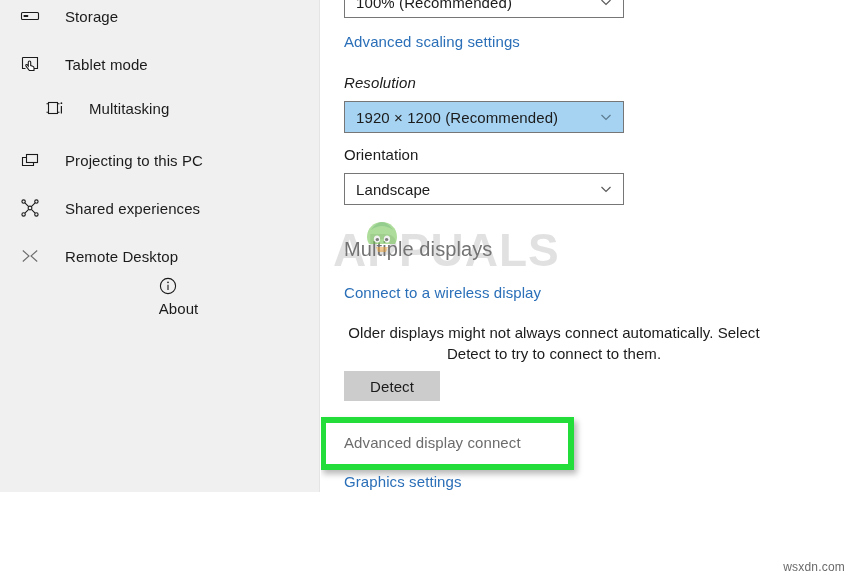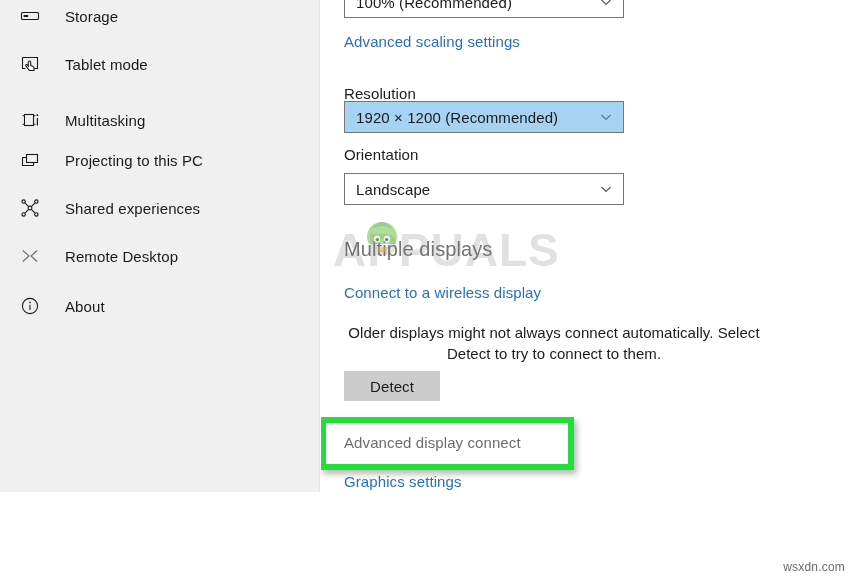--- a/index.html
+++ b/index.html
@@ -229,21 +229,21 @@
       <span class="nav-icon">
         <svg width="20" height="20" viewBox="0 0 20 20" fill="none" stroke="#1b1b1b" stroke-width="1.1">
           <path d="M2.5 3.5h15v11h-6"></path>
           <path d="M2.5 3.5v11h3"></path>
           <path d="M8.3 8.2c0-.7.5-1.2 1.2-1.2s1.2.5 1.2 1.2v3.4l2.1.6c.8.2 1.2.9 1.2 1.7v2.6H9.4l-2.1-2.6-1.4-2c-.3-.5-.1-1.1.4-1.3.4-.2.9 0 1.1.3l.9 1.2z" fill="#fff"></path>
         </svg>
       </span>
       <span class="nav-label">Tablet mode</span>
     </div>
 
-    <div class="nav-item" style="top:100px;">
+    <div class="nav-item" style="top:88px;margin-left:24px;">
       <span class="nav-icon">
         <svg width="20" height="20" viewBox="0 0 20 20" fill="none" stroke="#1b1b1b" stroke-width="1.1">
           <rect x="4.5" y="4.5" width="9" height="11"></rect>
           <path d="M2.5 5.8h2M2.5 14.2h2M13.5 5.8h2M13.5 14.2h2"></path>
           <circle cx="17.4" cy="5.2" r="0.9" fill="#1b1b1b" stroke="none"></circle>
           <path d="M17.4 8v7.5" stroke-width="1.2"></path>
         </svg>
       </span>
       <span class="nav-label">Multitasking</span>
     </div>
@@ -275,21 +275,21 @@
     <div class="nav-item" style="top:236px;">
       <span class="nav-icon">
         <svg width="20" height="20" viewBox="0 0 20 20" fill="none" stroke="#6d6d6d" stroke-width="1.1">
           <path d="M2.8 4.5L9 10l-6.2 5.5"></path>
           <path d="M17.2 4.5L11 10l6.2 5.5"></path>
         </svg>
       </span>
       <span class="nav-label">Remote Desktop</span>
     </div>
 
-    <div class="nav-item" style="top:286px;">
+    <div class="nav-item" style="top:272px;flex-direction:column;">
       <span class="nav-icon">
         <svg width="20" height="20" viewBox="0 0 20 20" fill="none" stroke="#1b1b1b" stroke-width="1.1">
           <circle cx="10" cy="10" r="7.6"></circle>
           <circle cx="10" cy="6.3" r="0.85" fill="#1b1b1b" stroke="none"></circle>
           <path d="M10 8.8v5.2"></path>
         </svg>
       </span>
       <span class="nav-label">About</span>
     </div>
 
@@ -301,21 +301,21 @@
       <span class="combo-text">100% (Recommended)</span>
       <span class="chev">
         <svg width="14" height="14" viewBox="0 0 14 14" fill="none" stroke="currentColor" stroke-width="1.2">
           <path d="M2.5 5L7 9.5 11.5 5"></path>
         </svg>
       </span>
     </div>
 
     <a class="link" style="left:23px; top:33px;">Advanced scaling settings</a>
 
-    <div class="field-label" style="left:23px; top:85px;">Resolution</div>
+    <div class="field-label" style="left:23px; top:74px;font-style:italic;">Resolution</div>
 
     <div class="combo selected" style="left:23px; top:101px; width:280px;">
       <span class="combo-text">1920 × 1200 (Recommended)</span>
       <span class="chev">
         <svg width="14" height="14" viewBox="0 0 14 14" fill="none" stroke="currentColor" stroke-width="1.2">
           <path d="M2.5 5L7 9.5 11.5 5"></path>
         </svg>
       </span>
     </div>
 

